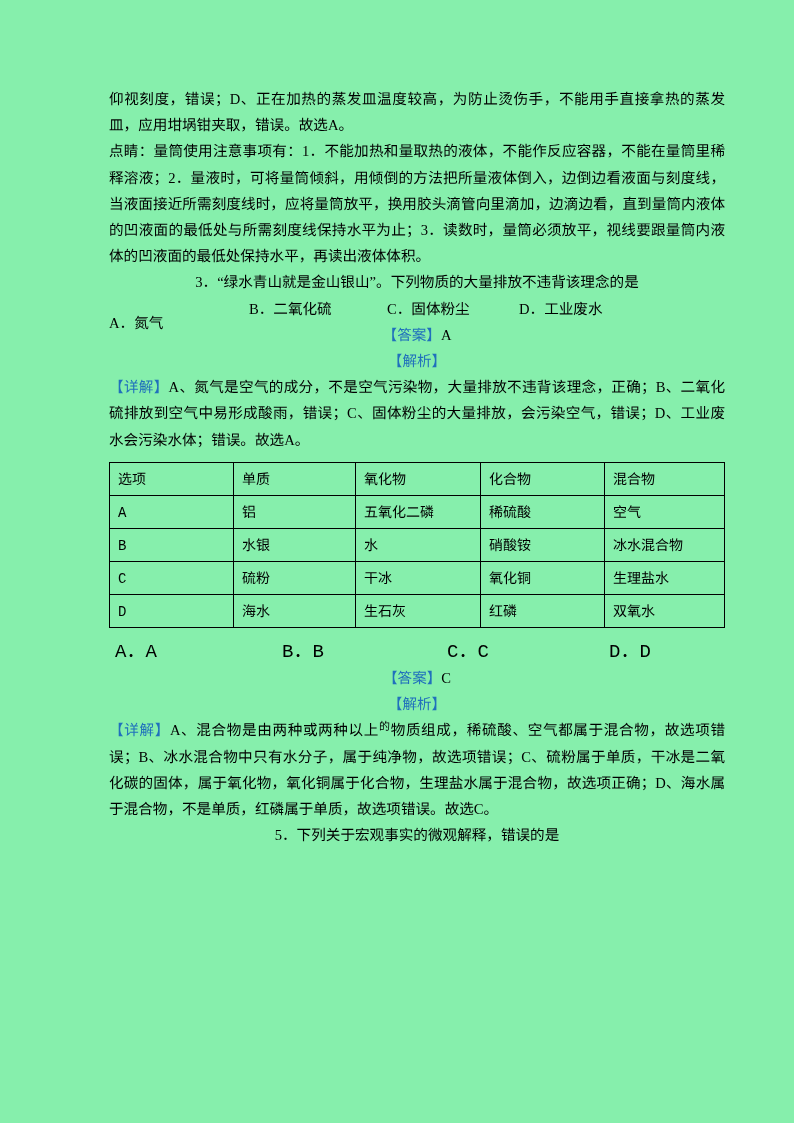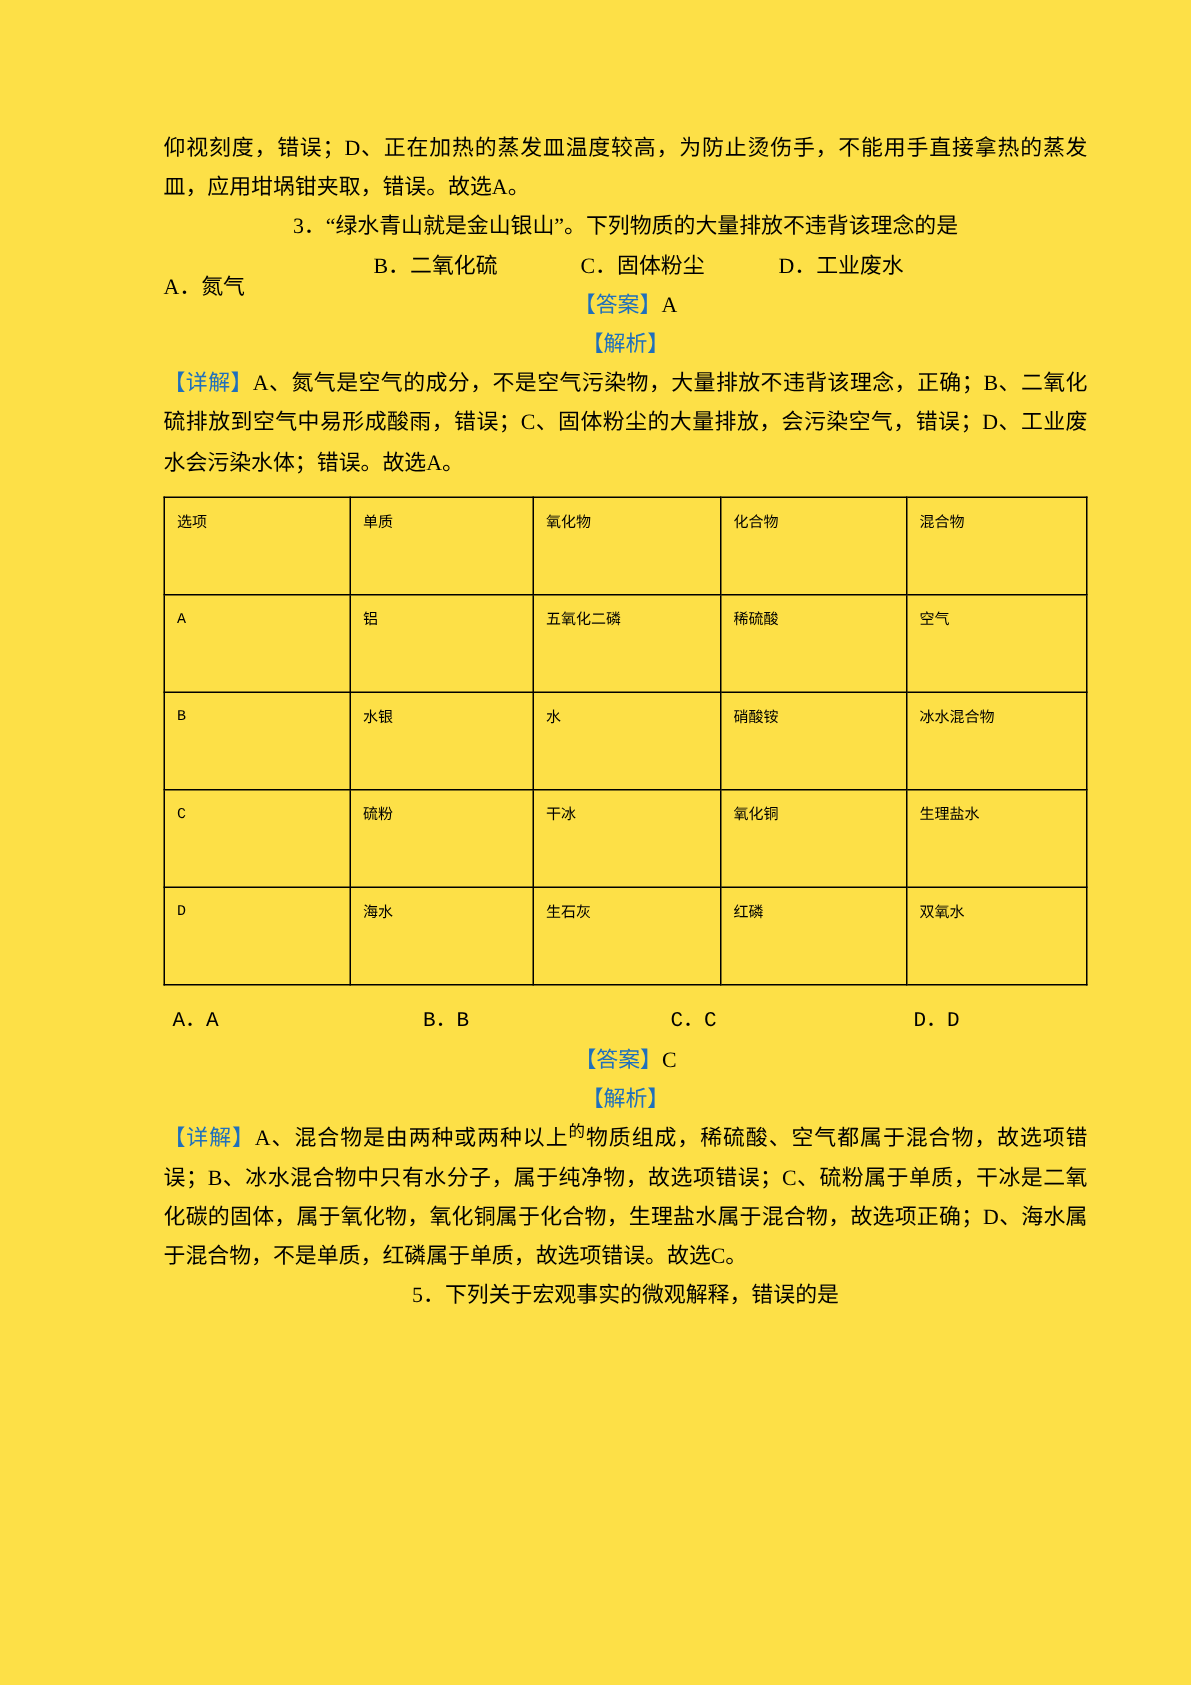--- a/index.html
+++ b/index.html
@@ -17,21 +17,21 @@
     color: #000000;
     -webkit-font-smoothing: none;
   }
 
   #page {
     position: absolute;
     left: 0;
     top: 0;
     width: 794px;
     height: 1123px;
-    background: #fde047;
+    background: #86efac;
   }
 
   #content {
     position: absolute;
     left: 109px;
     top: 86px;
     width: 616px;
   }
 
   
@@ -74,52 +74,53 @@
   .q3 .o1 { left: 140px; }
   .q3 .o2 { left: 278px; }
   .q3 .o3 { left: 410px; }
 
   
   .q4 .o0 { left: 6px; }
   .q4 .o1 { left: 173px; }
   .q4 .o2 { left: 338px; }
   .q4 .o3 { left: 500px; text-align: right; }
 
-  .latin { font-family: "Liberation Mono", "DejaVu Sans Mono", monospace; font-size: 14px; }
+  .latin { font-family: "Liberation Mono", "DejaVu Sans Mono", monospace; font-size: 19px; }
 
   
   table.cls-table {
     border-collapse: collapse;
     width: 615px;
     margin: 9px 0 0 0;
     table-layout: fixed;
   }
   table.cls-table td {
     border: 1px solid #000000;
-    padding: 6px 0 36px 8px;
-    font-size: 10px;
+    padding: 6px 0 4px 8px;
+    font-size: 14px;
     line-height: 22px;
     vertical-align: top;
     height: 22px;
   }
   table.cls-table col.c0 { width: 124px; }
   table.cls-table col.c1 { width: 122px; }
   table.cls-table col.c2 { width: 125px; }
   table.cls-table col.c3 { width: 124px; }
   table.cls-table col.c4 { width: 120px; }
   .gap-m { height: 11px; }
 </style>
 </head>
 <body>
 
 <div id="page">
   <div id="content">
 
     <p class="para">仰视刻度，错误；D、正在加热的蒸发皿温度较高，为防止烫伤手，不能用手直接拿热的蒸发皿，应用坩埚钳夹取，错误。故选A。</p>
 
+    <p class="para">点睛：量筒使用注意事项有：1．不能加热和量取热的液体，不能作反应容器，不能在量筒里稀释溶液；2．量液时，可将量筒倾斜，用倾倒的方法把所量液体倒入，边倒边看液面与刻度线，当液面接近所需刻度线时，应将量筒放平，换用胶头滴管向里滴加，边滴边看，直到量筒内液体的凹液面的最低处与所需刻度线保持水平为止；3．读数时，量筒必须放平，视线要跟量筒内液体的凹液面的最低处保持水平，再读出液体体积。</p>
 
     <p class="para nojust">3．“绿水青山就是金山银山”。下列物质的大量排放不违背该理念的是</p>
 
     <div class="optrow q3">
       <span class="opt o0">A．氮气</span>
       <span class="opt o1">B．二氧化硫</span>
       <span class="opt o2">C．固体粉尘</span>
       <span class="opt o3">D．工业废水</span>
     </div>
 

